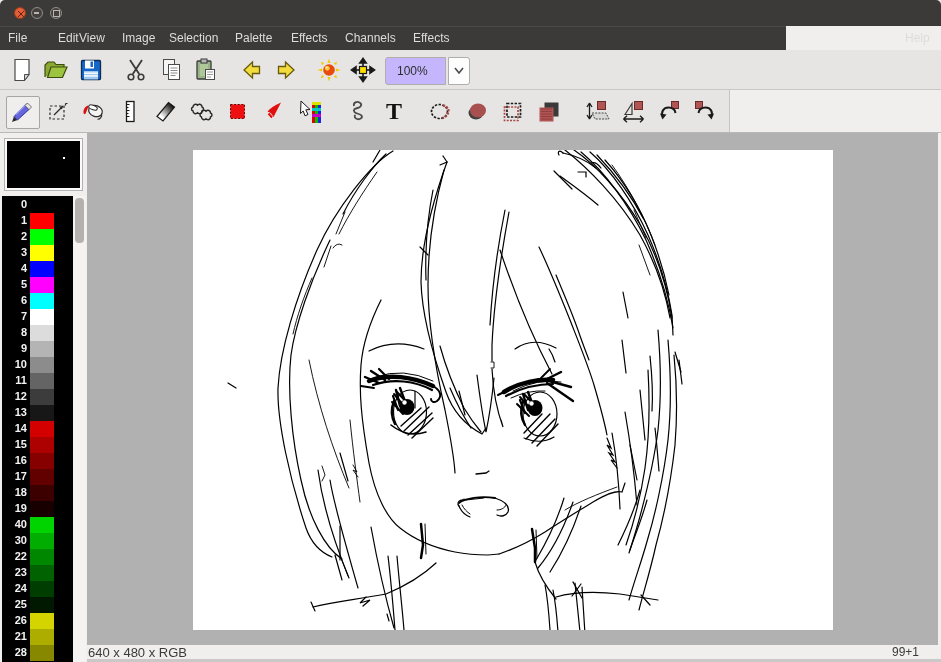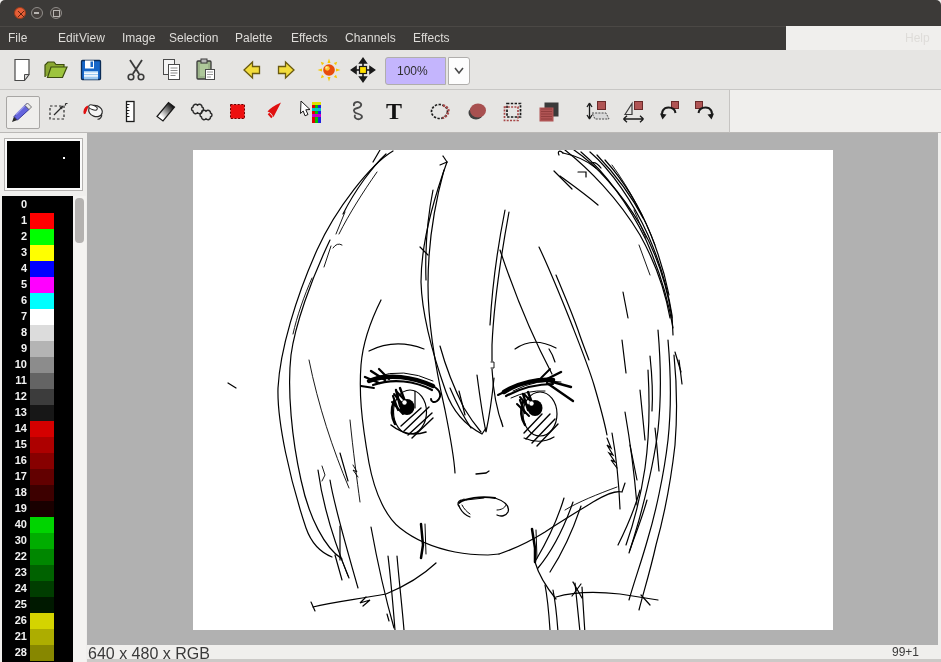--- a/index.html
+++ b/index.html
@@ -30,21 +30,21 @@
 #pdot { left:56px; top:16px; width:2px; height:2px; background:#fff; }
 #palette { left:2px; top:63px; width:71px; height:466px; background:#000; }
 .pnum { position:absolute; left:0; width:25px; color:#f2f2f2; font-size:11px; font-weight:bold; text-align:right; }
 .psw { position:absolute; left:28px; width:24px; height:16px; }
 #pscroll { left:73px; top:63px; width:13px; height:466px; background:#f4f3f1; }
 #pthumb { left:2px; top:2px; width:9px; height:45px; background:#b4b2b0; border-radius:4px; }
 #mainarea { left:87px; top:133px; width:851px; height:512px; background:#b1b1b1; }
 #rightedge { left:938px; top:133px; width:3px; height:529px; background:#f0efed; }
 #canvas { left:106px; top:17px; width:640px; height:480px; background:#ffffff; }
 #statusbar { left:87px; top:645px; width:854px; height:14px; background:#f0efed; }
-#status-l { left:1px; top:0px; font-size:16px; color:#3a3a3a; }
+#status-l { left:1px; top:0px; font-size:13px; color:#3a3a3a; }
 #status-r { right:22px; top:0px; font-size:12px; color:#3a3a3a; }
 #bottomedge { left:87px; top:659px; width:854px; height:3px; background:#cbc9c7; }
 #zoombox { left:385px; top:7px; width:61px; height:28px; background:#c4b5fd; border:1px solid #b0aeac; border-radius:3px 0 0 3px; }
 #zoomtxt { left:11px; top:6px; font-size:12px; color:#2e2e2e; }
 #zoombtn { left:448px; top:7px; width:22px; height:28px; background:#fdfdfd; border:1px solid #b0aeac; border-radius:0 3px 3px 0; }
 #zoombtn svg { position:absolute; left:4px; top:9px; }
 .i1 { position:absolute; top:7px; }
 .i2 { position:absolute; top:8px; }
 </style>
 </head>

